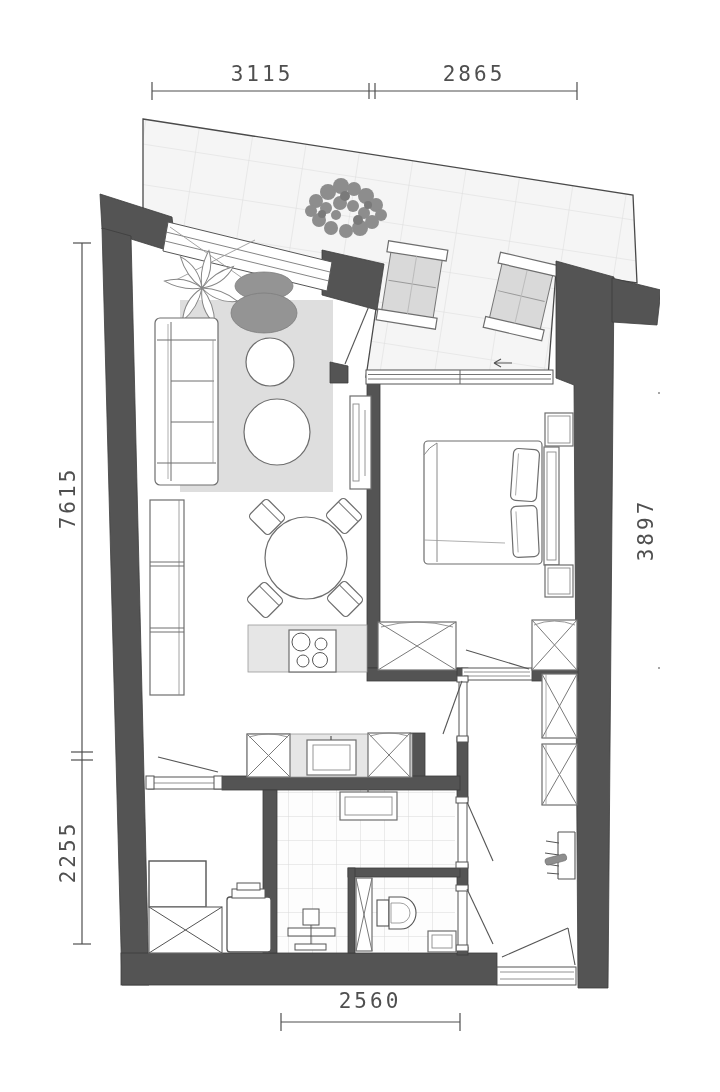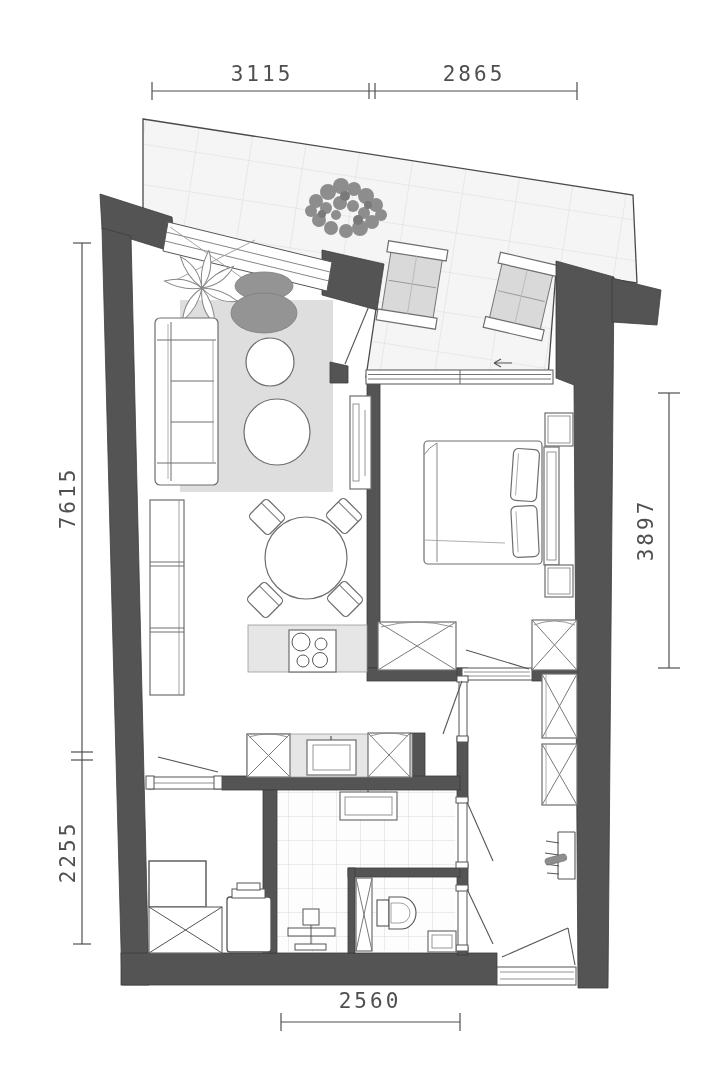--- a/index.html
+++ b/index.html
@@ -1,17 +1,17 @@
 <!DOCTYPE html>
 <html><head>
 <meta charset="utf-8">
 <style>
   html,body{margin:0;padding:0;background:#ffffff;}
   .stage{position:relative;width:660px;height:1092px;background:#ffffff;overflow:hidden;
-         font-family:"DejaVu Sans","Liberation Sans",sans-serif;padding-left:20px;}
+         font-family:"DejaVu Sans","Liberation Sans",sans-serif;}
   svg{position:absolute;left:0;top:0;}
   .dim-text{font-family:"DejaVu Sans Mono","Liberation Mono",monospace;
             font-size:21px;letter-spacing:3px;fill:#4f4f4f;}
   .dimline{stroke:#4f4f4f;stroke-width:1.2;fill:none;}
   .wallshape{stroke:#3d3d3d;stroke-width:0.8;}
   .furn{fill:#ffffff;stroke:#6e6e6e;stroke-width:1.2;}
   .furn-thin{fill:none;stroke:#8a8a8a;stroke-width:0.9;}
   .leafline{stroke:#555555;stroke-width:1.1;fill:none;}
   .sill{fill:#ffffff;stroke:#555555;stroke-width:1;}
 </style>

